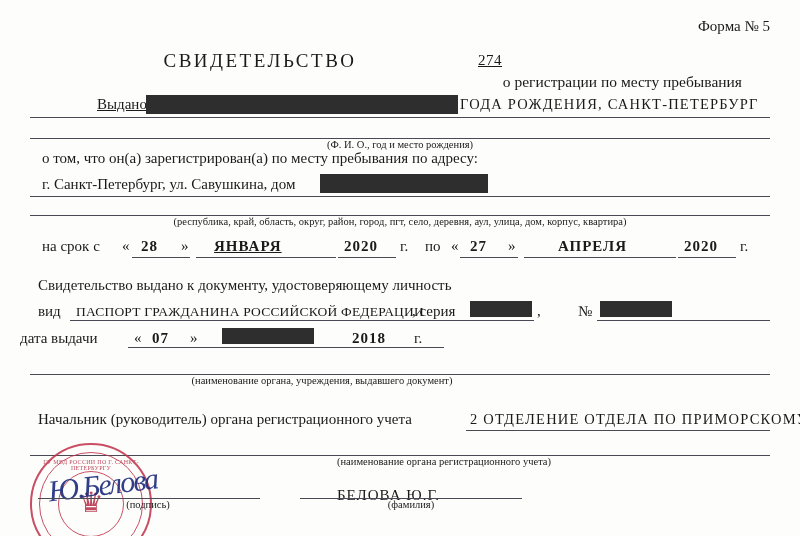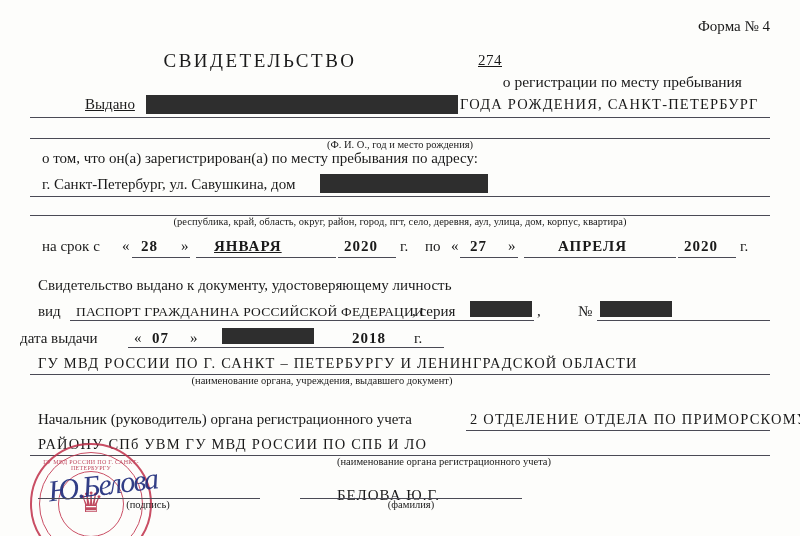--- a/index.html
+++ b/index.html
@@ -155,31 +155,31 @@
     top: 487px;
     font-size: 15px;
     letter-spacing: 1px;
   }
 </style>
 </head>
 <body>
 
 <div class="page">
 
-  <div class="form-no">Форма № 4</div>
+  <div class="form-no">Форма № 5</div>
 
   <div class="title">
     <span class="title-inner">СВИДЕТЕЛЬСТВО</span>
   </div>
   <div class="cert-number">274</div>
   <div class="subtitle">
     <span class="subtitle-inner">о регистрации по месту пребывания</span>
   </div>
 
-  <div class="txt" style="left:85px; top:96px;text-decoration:underline;">Выдано</div>
+  <div class="txt" style="left:97px; top:96px;text-decoration:underline;">Выдано</div>
   <div class="redact" style="left:146px; top:95px; width:312px; height:19px;"></div>
   <div class="txt spaced" style="left:460px; top:96px; font-size:14.5px;">ГОДА РОЖДЕНИЯ, САНКТ-ПЕТЕРБУРГ</div>
   <div class="rule" style="left:30px; top:117px; width:740px;"></div>
 
   <div class="rule" style="left:30px; top:138px; width:740px;"></div>
   <div class="small-center" style="left:0px; top:139px; width:800px;">(Ф. И. О., год и место рождения)</div>
 
   <div class="txt" style="left:42px; top:176px;">г. Санкт-Петербург, ул. Савушкина, дом</div>
 
   <div class="txt" style="left:42px; top:150px;">о том, что он(а) зарегистрирован(а) по месту пребывания по адресу:</div>
@@ -223,28 +223,26 @@
 
   <div class="txt" style="left:20px; top:330px;">дата выдачи</div>
   <div class="txt" style="left:134px; top:330px;">«</div>
   <div class="txt bold-val" style="left:152px; top:330px;">07</div>
   <div class="txt" style="left:190px; top:330px;">»</div>
   <div class="redact" style="left:222px; top:328px; width:92px; height:16px;"></div>
   <div class="txt bold-val" style="left:352px; top:330px;">2018</div>
   <div class="txt" style="left:414px; top:330px;">г.</div>
   <div class="rule" style="left:128px; top:347px; width:316px;"></div>
 
-  <div class="txt spaced" style="left:38px; top:355px; font-size:14.5px;">ГУ  МВД  РОССИИ  ПО  Г. САНКТ – ПЕТЕРБУРГУ  И  ЛЕНИНГРАДСКОЙ ОБЛАСТИ</div>
   <div class="rule" style="left:30px; top:374px; width:740px;"></div>
   <div class="small-center" style="left:0px; top:375px; width:644px;">(наименование органа, учреждения, выдавшего документ)</div>
 
   <div class="txt" style="left:38px; top:411px;">Начальник (руководитель) органа регистрационного учета</div>
   <div class="txt spaced" style="left:470px; top:411px; font-size:14.5px;">2 ОТДЕЛЕНИЕ ОТДЕЛА  ПО ПРИМОРСКОМУ</div>
   <div class="rule" style="left:466px; top:430px; width:304px;"></div>
-  <div class="txt spaced" style="left:38px; top:436px; font-size:14.5px;">РАЙОНУ СПб УВМ  ГУ  МВД  РОССИИ  ПО СПБ  И  ЛО</div>
   <div class="rule" style="left:30px; top:455px; width:740px;"></div>
   <div class="small-center" style="left:0px; top:456px; width:800px;padding-left:44px;">(наименование органа регистрационного учета)</div>
 
   <div class="stamp">
     <div class="stamp-inner"></div>
     <div class="stamp-text-top">ГУ МВД РОССИИ ПО Г. САНКТ-ПЕТЕРБУРГУ</div>
     <div class="stamp-eagle">♛</div>
 
   </div>
 

